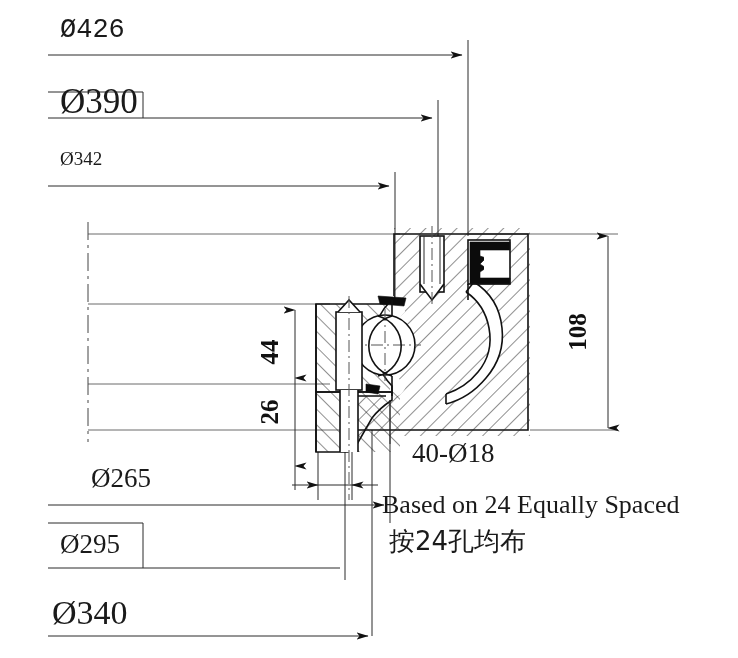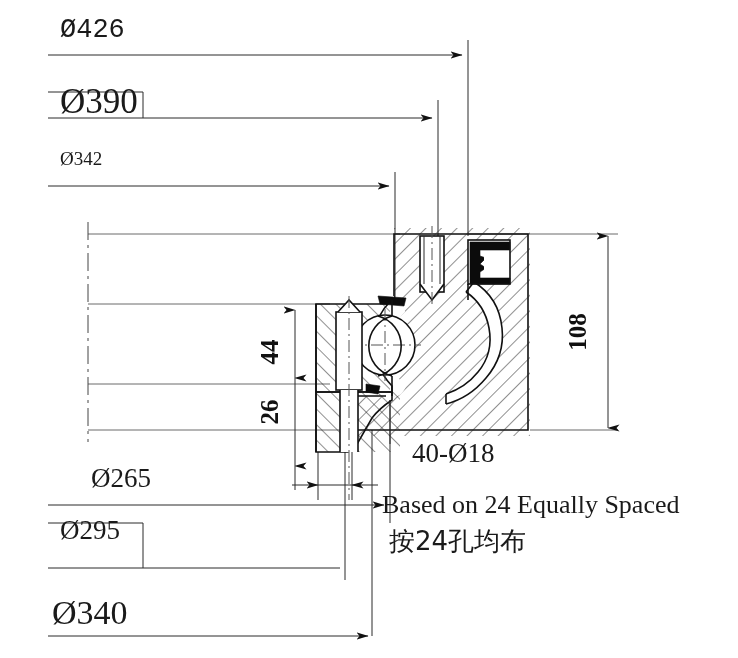--- a/index.html
+++ b/index.html
@@ -242,21 +242,21 @@
     </g>
 
   </svg>
 
   <div class="labels">
     <div style="position:absolute;left:60px;top:15px;font-size:27px;font-family:Liberation Mono, monospace;">Ø426</div>
     <div style="position:absolute;left:60px;top:82px;font-size:35px;">Ø390</div>
     <div style="position:absolute;left:60px;top:148px;font-size:19px;">Ø342</div>
 
     <div style="position:absolute;left:52px;top:463px;font-size:27px;margin-left:39px;">Ø265</div>
-    <div style="position:absolute;left:60px;top:515px;font-size:27px;">Ø295</div>
+    <div style="position:absolute;left:60px;top:529px;font-size:27px;">Ø295</div>
     <div style="position:absolute;left:52px;top:594px;font-size:34px;">Ø340</div>
 
     <div style="position:absolute;left:412px;top:438px;font-size:27px;">40-Ø18</div>
 
     <div style="position:absolute;left:382px;top:490px;font-size:26px;white-space:nowrap;">Based on 24 Equally Spaced</div>
     <div style="position:absolute;left:389px;top:524px;font-size:26px;white-space:nowrap;font-family:'DejaVu Sans',sans-serif;text-align:center;">按24孔均布</div>
   </div>
 
 </div>
 

